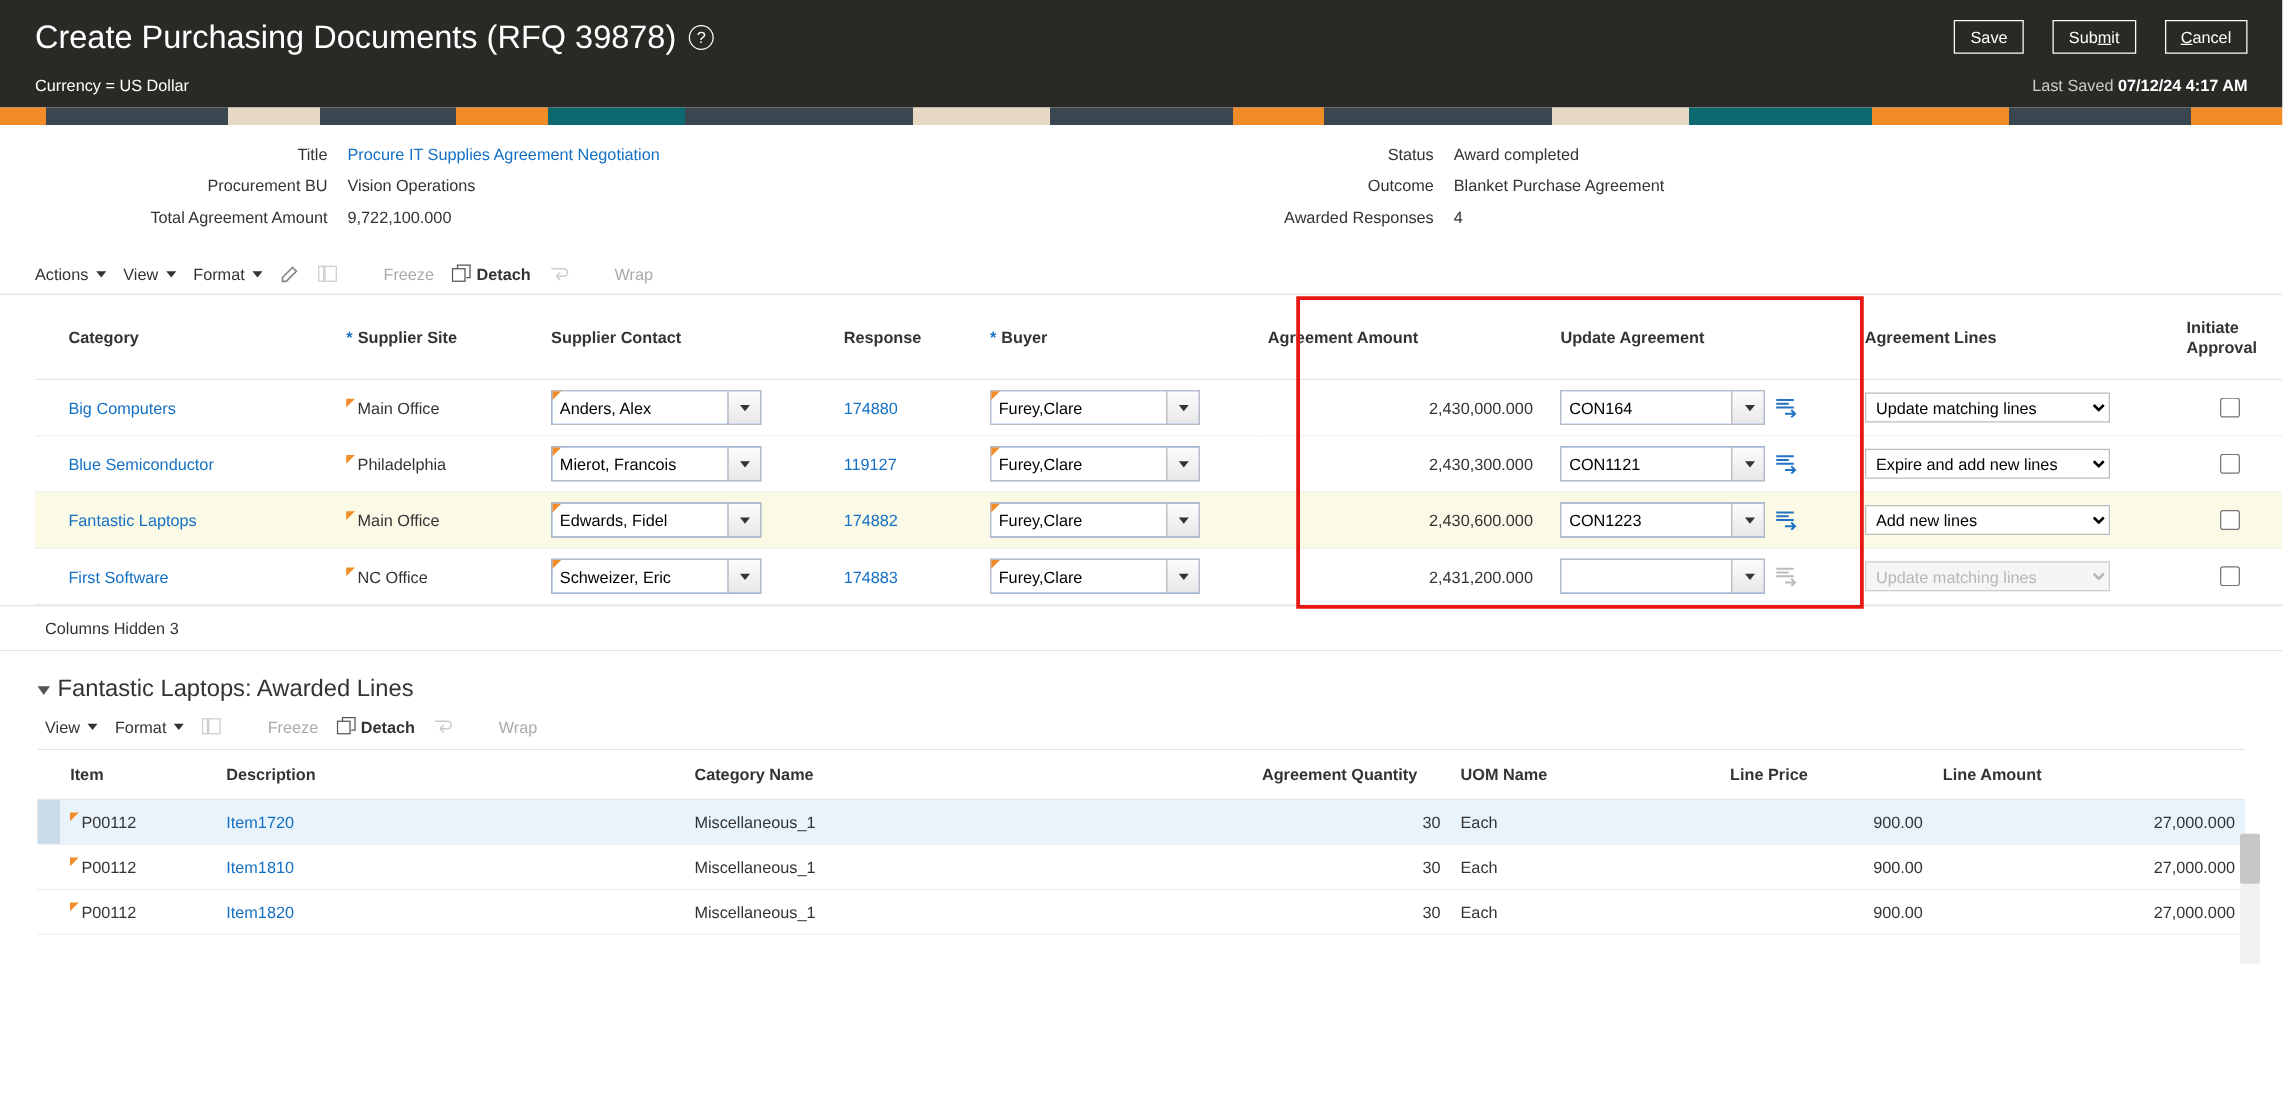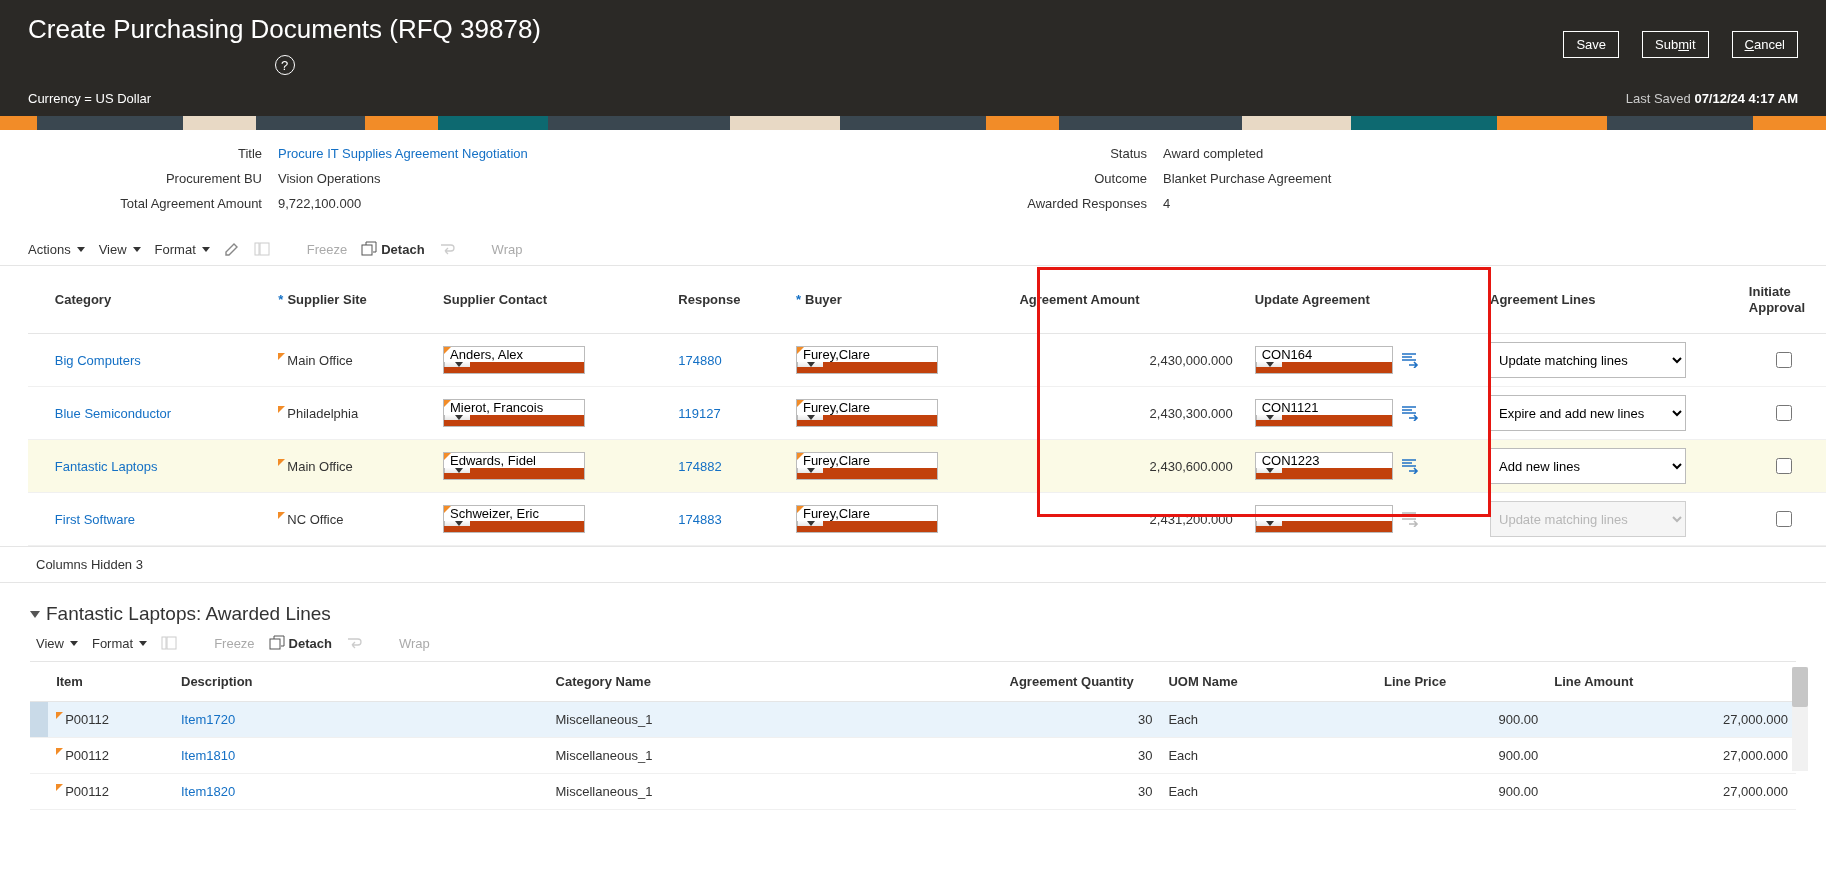--- a/index.html
+++ b/index.html
@@ -20,21 +20,20 @@
     display: flex;
     justify-content: space-between;
     align-items: center;
   }
   .page-title {
     font-size: 26px;
     font-weight: 400;
     display: flex;
     align-items: center;
     gap: 10px;
-    flex-direction: column;
   }
   .help-icon {
     display: inline-flex;
     width: 20px; height: 20px;
     border: 1.5px solid #fff;
     border-radius: 50%;
     align-items: center; justify-content: center;
     font-size: 13px;
   }
   .header-buttons {
@@ -134,22 +133,21 @@
     border-top: 7px solid #f28c28;
     border-right: 7px solid transparent;
     margin-right: 2px;
     vertical-align: top;
   }
   .req-star { color: #1470c5; font-weight: bold; margin-right: 4px; }
   .combo {
     display: inline-flex;
     height: 28px;
     border: 1px solid #bbb;
-    background: #c2410c;
-    flex-direction: column;
+    background: #3b82f6;
   }
   .combo input {
     border: none;
     padding: 0 6px;
     font-size: 13px;
     width: 140px;
     outline: none;
   }
   .combo .cbtn {
     width: 26px;
@@ -160,21 +158,21 @@
   }
   .combo.narrow input { width: 136px; }
   .combo-wrap { display:inline-flex; position:relative; }
   .combo-wrap .oc {
     position: absolute; left: 1px; top: 1px;
     width: 0; height: 0;
     border-top: 7px solid #f28c28;
     border-right: 7px solid transparent;
   }
   .native-select {
-    height: 36px;
+    height: 24px;
     border: 1px solid #bbb;
     background: #fff;
     font-size: 13px;
     padding: 0 4px;
     width: 196px;
   }
   .native-select:disabled { background: #f1f1f1; color: #999; }
   .amount { text-align: right; padding-right: 14px !important; }
   .check-icon {
     width: 22px; height: 18px;

